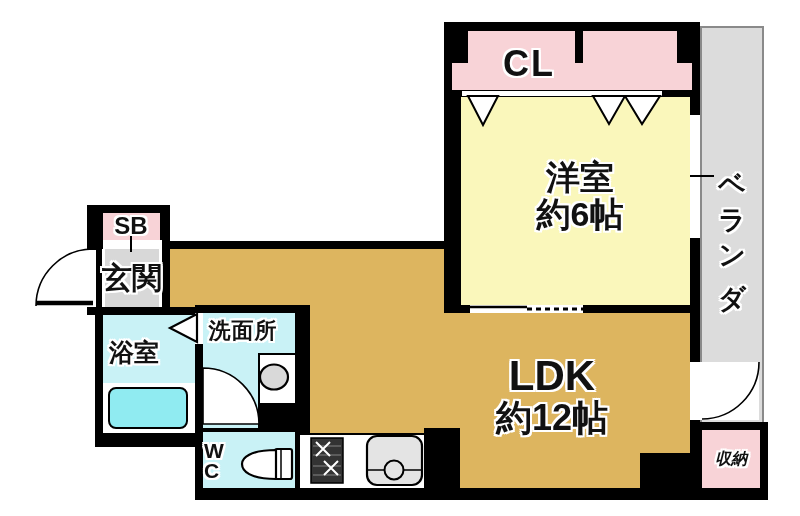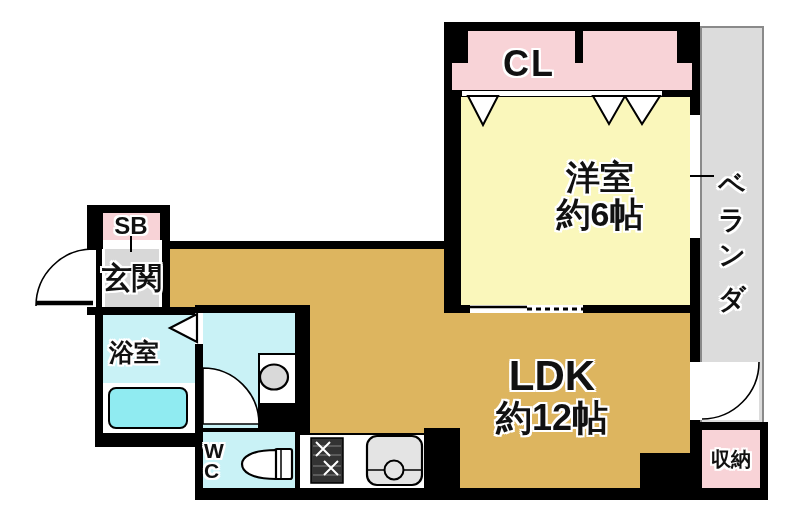--- a/index.html
+++ b/index.html
@@ -125,36 +125,37 @@
     <path d="M 316 442 L 330 456 M 330 442 L 316 456" stroke="#fff" stroke-width="2" fill="none"></path>
     <path d="M 324 461 L 338 475 M 338 461 L 324 475" stroke="#fff" stroke-width="2" fill="none"></path>
 
     <rect x="367" y="436" width="55" height="49" rx="10" fill="#E4E4E4" stroke="#000" stroke-width="2.2"></rect>
     <line x1="368" y1="470" x2="421" y2="470" stroke="#000" stroke-width="1.6"></line>
     <circle cx="394" cy="470" r="9.5" fill="#E4E4E4" stroke="#000" stroke-width="2"></circle>
   </svg>
 
   <div class="lbl" style="left:529px;top:64px;font-size:36px;letter-spacing:2px;">CL</div>
 
-  <div class="lbl" style="left:600px;top:196px;font-size:34px;line-height:37px;">
+  <div class="lbl" style="left:580px;top:196px;font-size:34px;line-height:37px;">
     <span class="line">洋室</span>
     <span class="line">約6帖</span>
   </div>
 
   <div class="lbl vert" style="left:732px;top:227px;font-size:27px;letter-spacing:6px;">ベランダ</div>
 
   <div class="lbl" style="left:131px;top:226px;font-size:24px;">SB</div>
 
   <div class="lbl" style="left:132px;top:278px;font-size:30px;">玄関</div>
 
   <div class="lbl" style="left:134px;top:352px;font-size:25px;">浴室</div>
 
+  <div class="lbl" style="left:243px;top:331px;font-size:22px;letter-spacing:1px;">洗面所</div>
 
   <div class="lbl-wc" style="left:204px;top:441px;width:26px;font-size:21px;line-height:20px;">WC</div>
 
   <div class="lbl" style="left:552px;top:396px;">
     <span class="line" style="font-size:42px;line-height:44px;">LDK</span>
     <span class="line" style="font-size:36px;line-height:40px;">約12帖</span>
   </div>
 
-  <div class="lbl" style="left:731px;top:459px;font-size:20px;">収納</div>
+  <div class="lbl" style="left:731px;top:459px;font-size:16px;font-style:italic;">収納</div>
 
 </div>
 
 </body></html>

